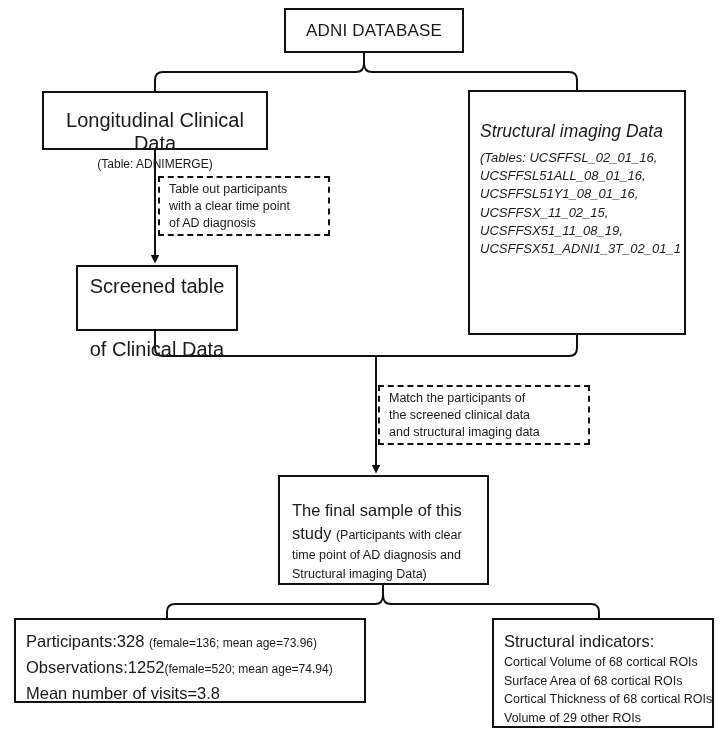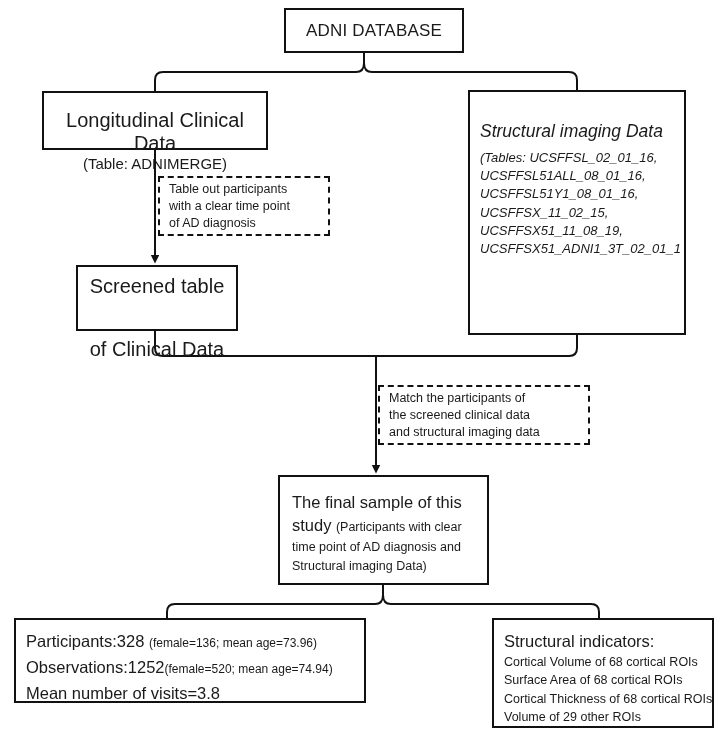--- a/index.html
+++ b/index.html
@@ -43,21 +43,21 @@
     justify-content: center;
     padding: 5px 9px;
   }
   .note .line {
     font-size: 12.5px;
     line-height: 17px;
     white-space: nowrap;
   }
   .ctr { text-align: center; }
   .med { font-size: 20px; line-height: 23px; margin-top: 40px; }
-  .small { font-size: 15px; line-height: 18px; }
+  .small { font-size: 12px; line-height: 18px; }
 
   
   #box-adni-database {
     left: 284px; top: 8px; width: 180px; height: 45px;
     align-items: center;
   }
   #box-adni-database .label { font-size: 17px; letter-spacing: 0.2px; }
 
   #box-longitudinal {
     left: 42px; top: 91px; width: 226px; height: 59px;
@@ -71,35 +71,35 @@
   #box-structural-imaging .title { font-size: 17.5px; line-height: 22px; margin-bottom: 7px; }
   #box-structural-imaging .tline { font-size: 13px; line-height: 18.2px; white-space: nowrap; }
 
   #box-screened {
     left: 76px; top: 265px; width: 162px; height: 66px;
     align-items: center; padding: 0 6px;
   }
 
   #box-final-sample {
     left: 278px; top: 475px; width: 211px; height: 110px;
-    justify-content: flex-start; padding: 14px 12px 8px 12px;
+    justify-content: flex-start; padding: 22px 12px 8px 12px;
   }
   #box-final-sample .fline { font-size: 16.5px; line-height: 23px; }
   #box-final-sample .fsmall { font-size: 12.5px; line-height: 19.5px; }
 
   #box-stats {
     left: 14px; top: 618px; width: 352px; height: 85px;
     justify-content: flex-start; padding: 9px 0 0 10px;
   }
   #box-stats .sline { font-size: 16.5px; line-height: 24px; white-space: nowrap; }
   #box-stats .sub { font-size: 12px; }
 
   #box-indicators {
     left: 492px; top: 618px; width: 222px; height: 110px;
-    justify-content: center; padding: 10px 0 0 10px;
+    justify-content: space-between; padding: 10px 0 0 10px;
   }
   #box-indicators .title { font-size: 16.5px; line-height: 23px; }
   #box-indicators .iline { font-size: 12.5px; line-height: 18.5px; white-space: nowrap; }
 
   #note-screen-out { left: 158px; top: 176px; width: 172px; height: 60px; }
   #note-match { left: 378px; top: 385px; width: 212px; height: 60px; }
 </style>
 </head>
 <body>
 

